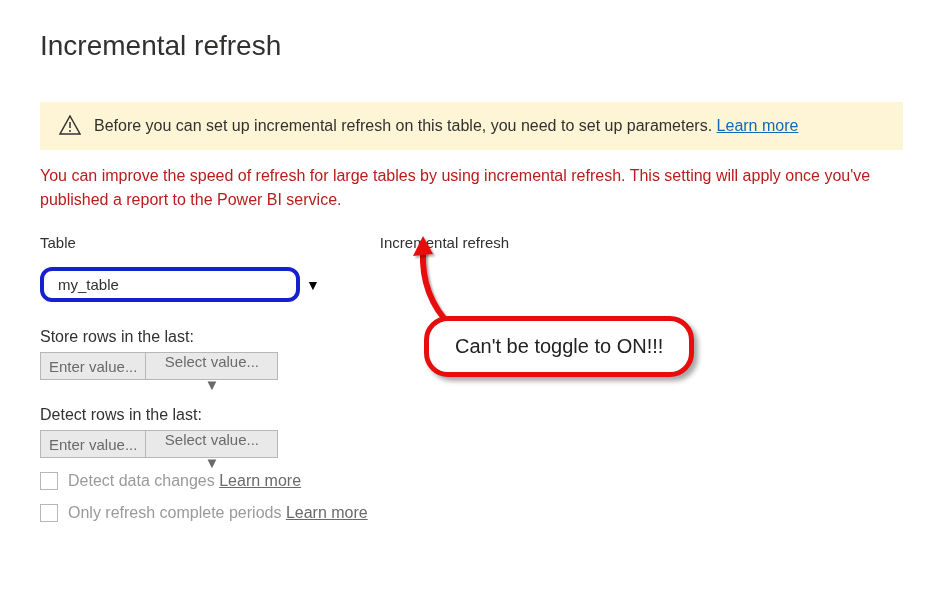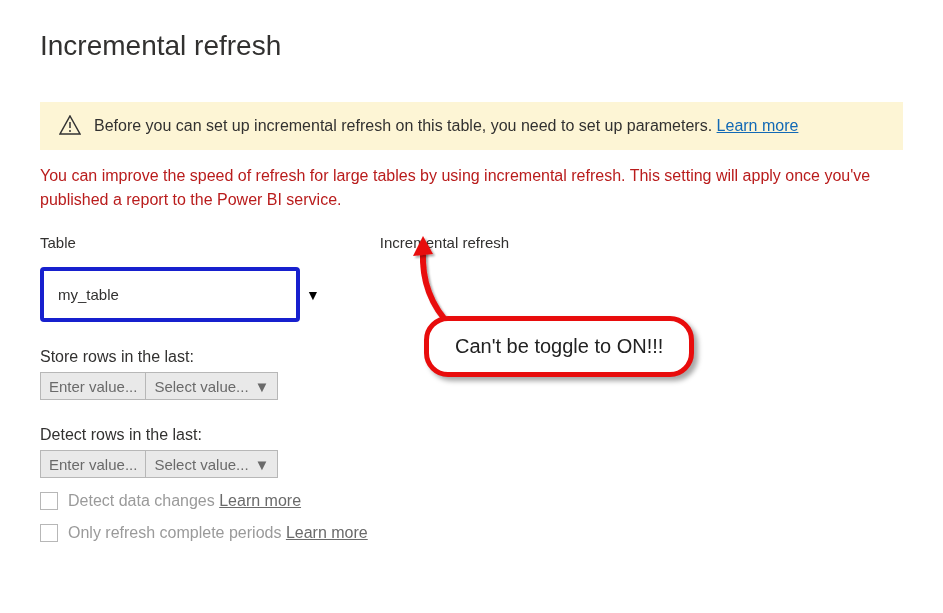--- a/index.html
+++ b/index.html
@@ -48,26 +48,26 @@
       font-size: 15px;
       color: #323130;
       margin-bottom: 16px;
     }
     .table-select-wrap {
       display:flex; align-items:center;
     }
     .table-select {
       border: 4px solid #1720ce;
       background:#fff;
-      height: 55px;
+      height: 35px;
       width: 260px;
       display:flex; align-items:center;
       padding: 0 14px;
       font-size:15px;
-      border-radius:4px;
+      border-radius:12px;
     }
     .sel-caret {
       margin-left: 6px;
       font-size:14px;
       color:#000;
     }
     .toggle-box {
       border: 4px solid #e80c0c;
       border-radius:4px;
       height: 50px;
@@ -111,21 +111,22 @@
     .disabled-select {
       background:#e9e9e9;
       border:1px solid #b7b7b7;
       border-left:none;
       height:28px;
       font-size:15px;
       color:#6a6a6a;
       padding:0 8px;
       display:flex; align-items:center; gap:6px;
       min-width:132px;
-      justify-content:center;
+      justify-content:space-between;
+      flex-direction:column;
     }
     .checkbox-row {
       display:flex; align-items:center; gap:10px;
       margin-top:14px;
       font-size:16px; color:#9a9a9a;
     }
     .checkbox-row:first-of-type { margin-top:30px;}
     .checkbox {
       width:18px; height:18px;
       border:1px solid #b7b7b7;

